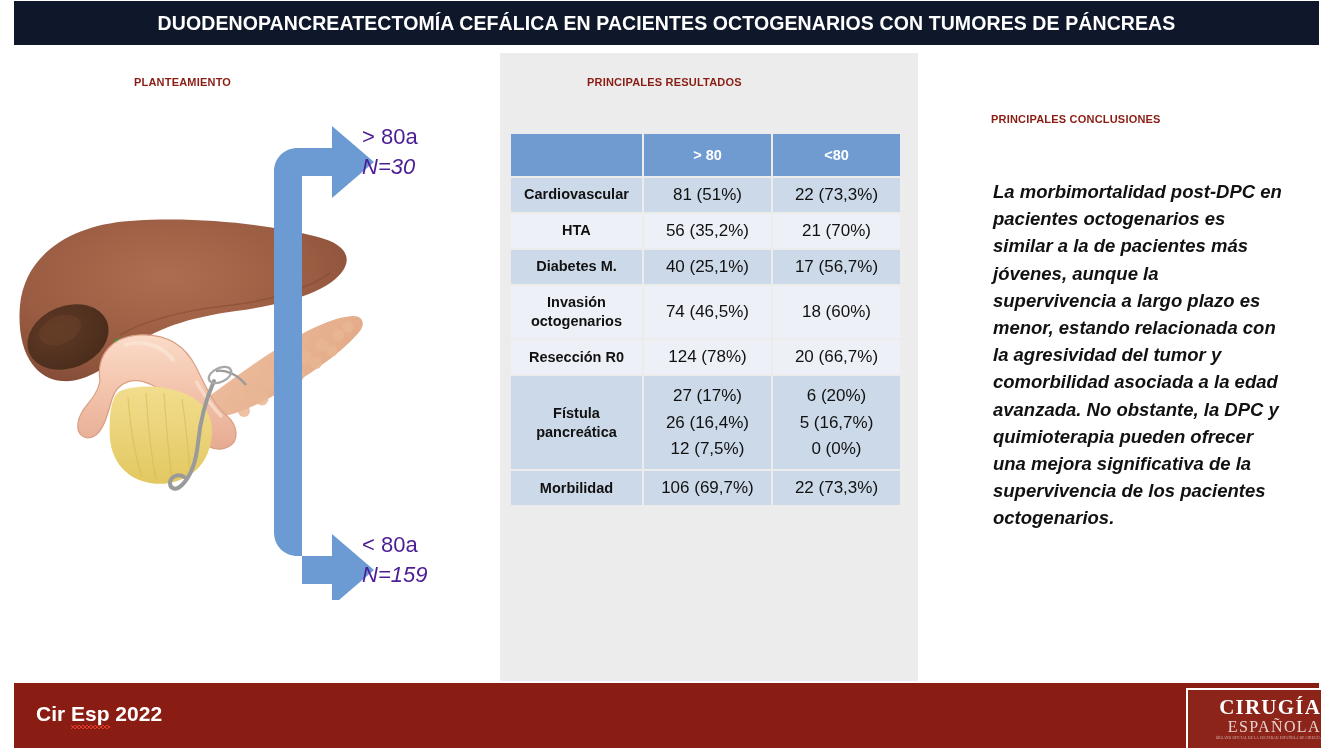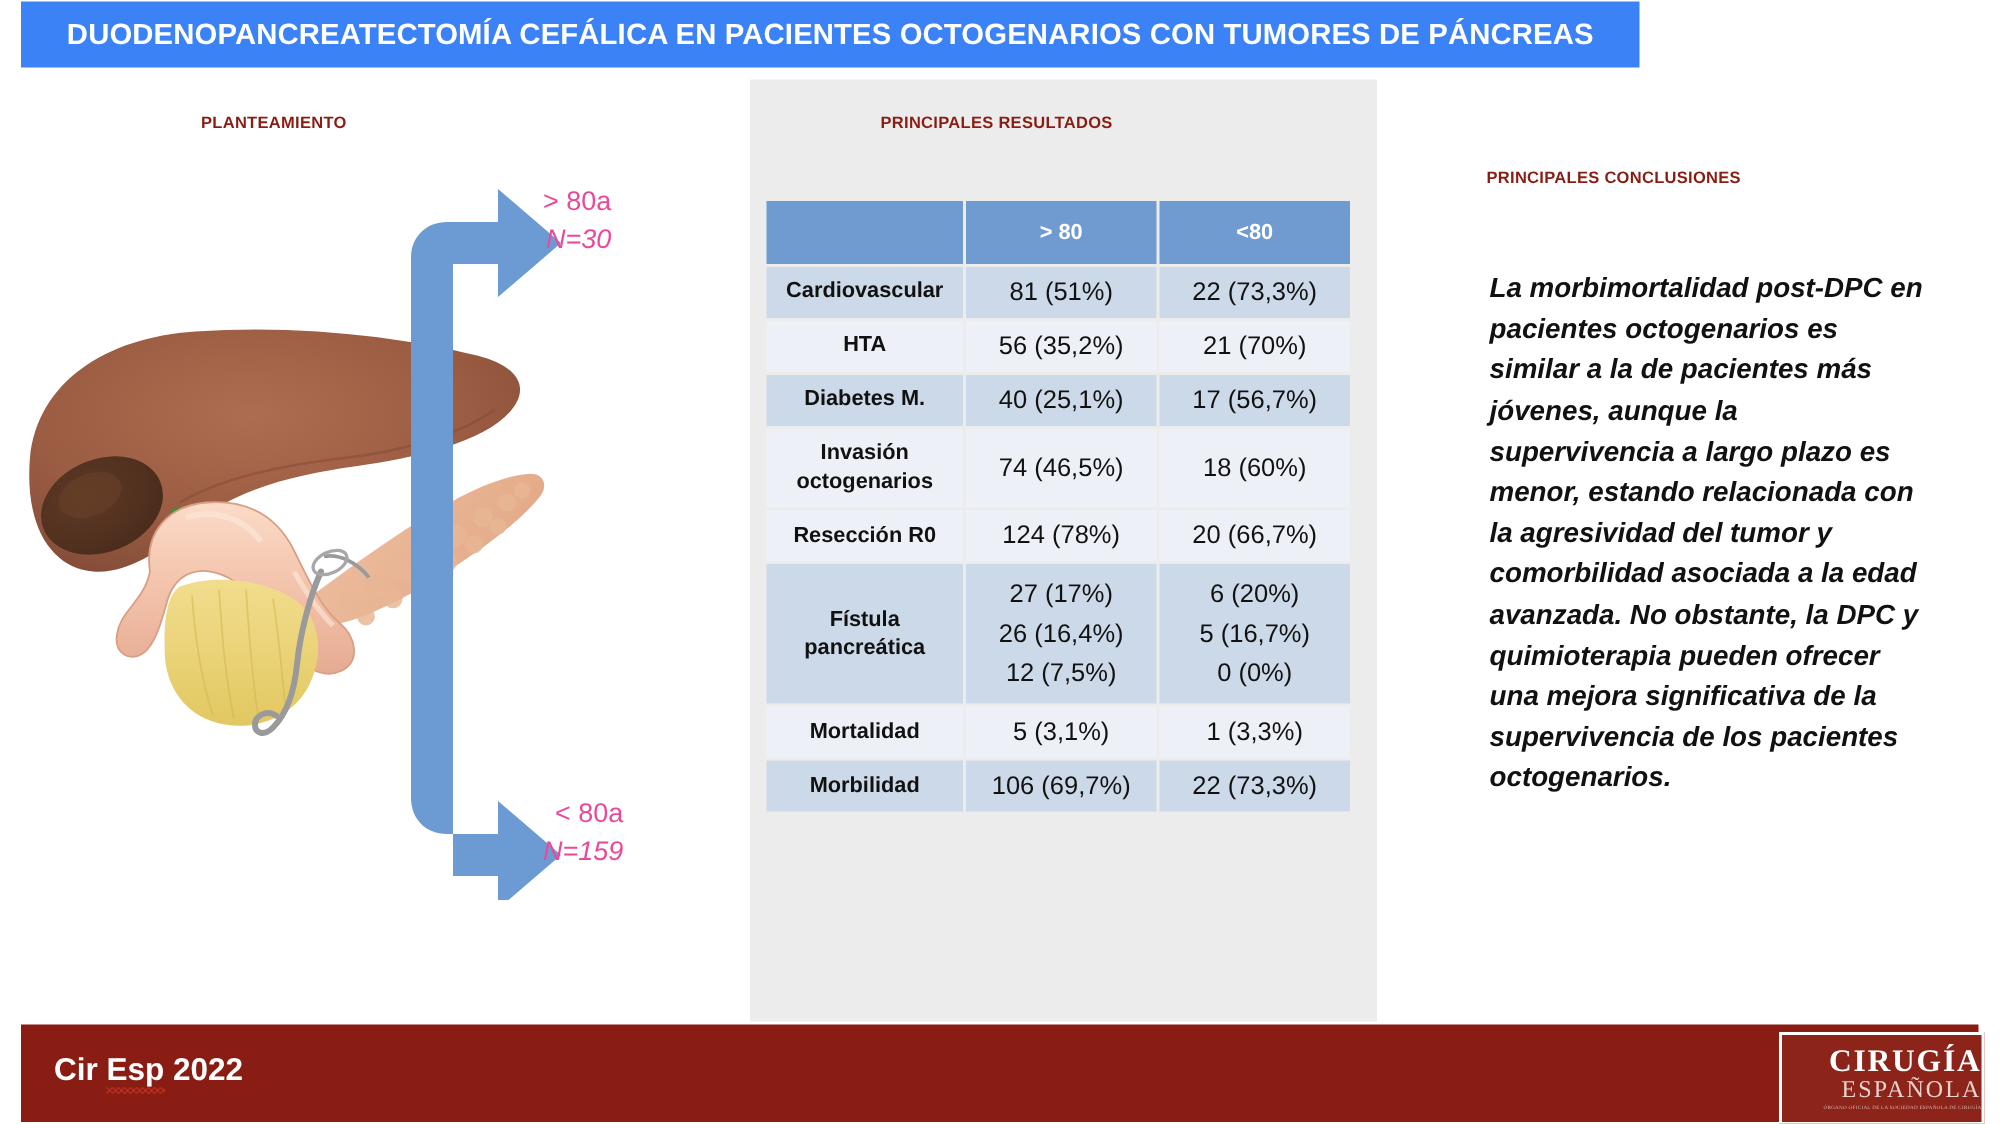--- a/index.html
+++ b/index.html
@@ -19,23 +19,23 @@
     position: absolute;
     inset: 0;
     background: #ffffff;
   }
 
   
   .title-bar {
     position: absolute;
     left: 14px;
     top: 1px;
-    width: 1079px;
+    width: 1305px;
     height: 44px;
-    background: #3b82f6;
+    background: #0f172a;
     display: flex;
     align-items: center;
     justify-content: center;
   }
   .title-text {
     color: #ffffff;
     font-size: 19.5px;
     font-weight: bold;
     letter-spacing: 0.1px;
     text-align: center;
@@ -71,26 +71,25 @@
   .arrow-svg {
     position: absolute;
     left: 228px;
     top: 100px;
     width: 180px;
     height: 500px;
   }
 
   .branch-label {
     position: absolute;
-    font-size: 18px;
-    color: #ec4899;
+    font-size: 22px;
+    color: #4c1d95;
     line-height: 1.38;
     white-space: nowrap;
     font-family: "Liberation Sans", sans-serif;
-    text-align: right;
   }
   .branch-label .ln1 { display: block; font-style: normal; }
   .branch-label .ln2 { display: block; font-style: italic; }
   #label-top    { left: 362px; top: 122px; }
   #label-bottom { left: 362px; top: 530px; }
 
   
   .anatomy {
     position: absolute;
     left: 0px;
@@ -392,25 +391,20 @@
       <tr class="shade-b">
         <td class="rowlabel">Resección R0</td>
         <td>124 (78%)</td>
         <td>20 (66,7%)</td>
       </tr>
       <tr class="shade-a">
         <td class="rowlabel">Fístula pancreática</td>
         <td class="multi">27 (17%)<br>26 (16,4%)<br>12 (7,5%)</td>
         <td class="multi">6 (20%)<br>5 (16,7%)<br>0 (0%)</td>
       </tr>
-      <tr class="shade-b">
-        <td class="rowlabel">Mortalidad</td>
-        <td>5 (3,1%)</td>
-        <td>1 (3,3%)</td>
-      </tr>
       <tr class="shade-a">
         <td class="rowlabel">Morbilidad</td>
         <td>106 (69,7%)</td>
         <td>22 (73,3%)</td>
       </tr>
     </tbody>
   </table>
 
   <div class="conclusion-text">La morbimortalidad post-DPC en pacientes octogenarios es similar a la de pacientes más jóvenes, aunque la supervivencia a largo plazo es menor, estando relacionada con la agresividad del tumor y comorbilidad asociada a la edad avanzada. No obstante, la DPC y quimioterapia pueden ofrecer una mejora significativa de la supervivencia de los pacientes octogenarios.</div>
 

